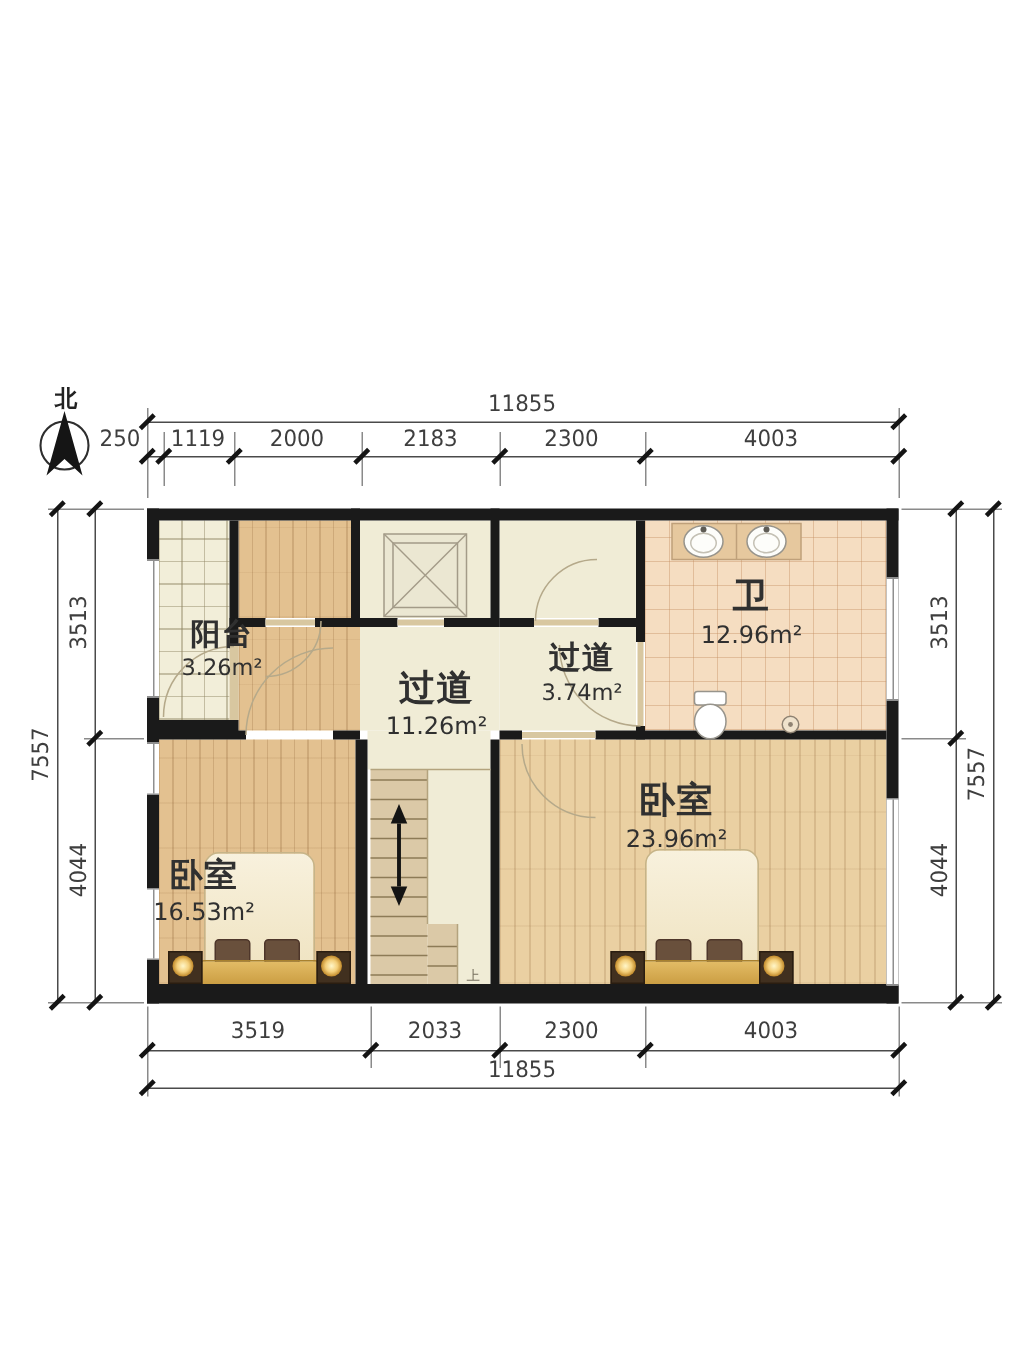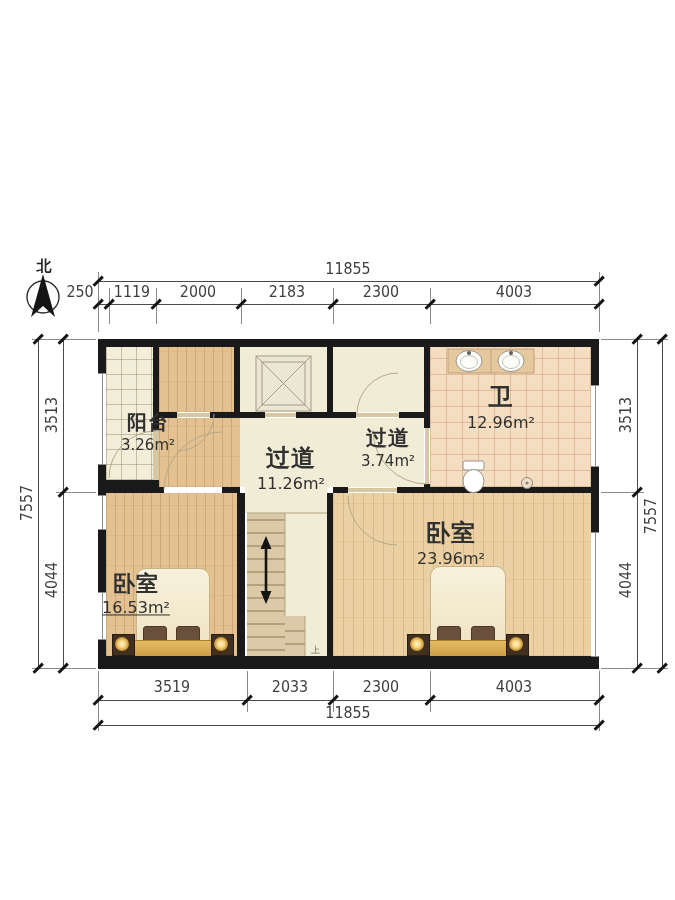--- a/index.html
+++ b/index.html
@@ -196,21 +196,21 @@
   <div class="room-label" style="left:291px;top:470px;">
     <div class="rname" style="font-size:24px;">过道</div>
     <div class="rarea" style="font-size:16px;text-align:right;">11.26m²</div>
   </div>
   <div class="room-label" style="left:388px;top:449px;">
     <div class="rname" style="font-size:21px;">过道</div>
     <div class="rarea">3.74m²</div>
   </div>
   <div class="room-label" style="left:136px;top:595px;">
     <div class="rname" style="font-size:22px;">卧室</div>
-    <div class="rarea" style="font-size:16px;text-decoration:underline;">16.53m²</div>
+    <div class="rarea" style="font-size:16px;">16.53m²</div>
   </div>
   <div class="room-label" style="left:451px;top:545px;">
     <div class="rname" style="font-size:24px;">卧室</div>
     <div class="rarea" style="font-size:16px;">23.96m²</div>
   </div>
   <div class="stair-up" style="left:311px;top:644px;">上</div>
 
   <div class="north-label" style="left:44px;top:266px;">北</div>
 
   <div class="dimline" style="left:98px;top:281px;width:501px;height:1px;"></div>

